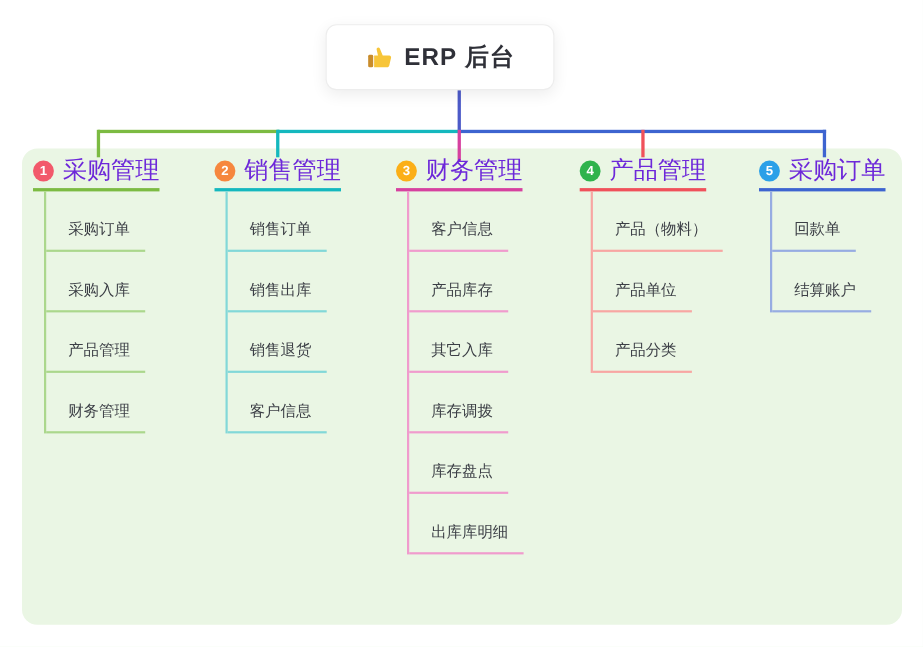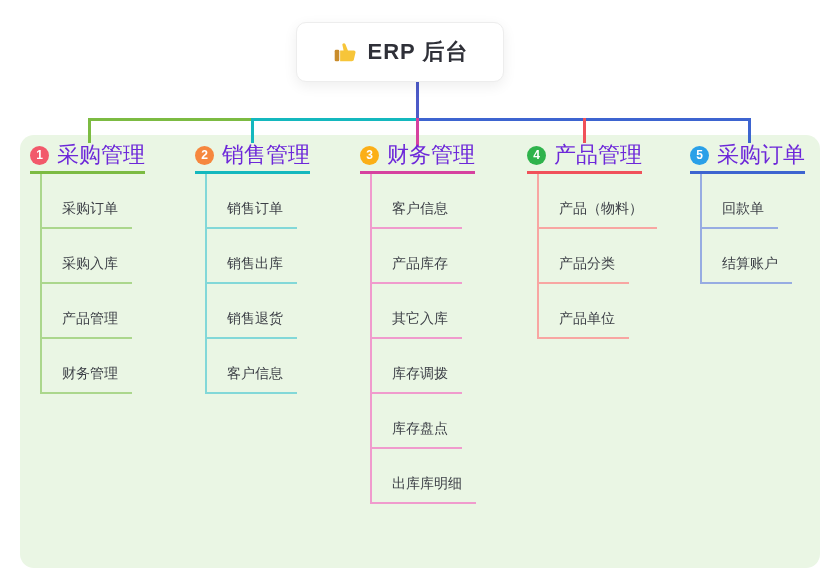--- a/index.html
+++ b/index.html
@@ -191,24 +191,24 @@
 <div class="branch branch-4" style="--accent: #f0515a; --light: #f8a6a2; --badge: #2fb34c;">
   <div class="branch-header">
     <span class="num-badge">4</span>
     <span class="branch-label">产品管理</span>
   </div>
   <div class="children">
     <div class="child">
         <span class="child-label">产品（物料）</span>
       </div>
     <div class="child">
+        <span class="child-label">产品单位</span>
+      </div>
+    <div class="child">
         <span class="child-label">产品分类</span>
-      </div>
-    <div class="child">
-        <span class="child-label">产品单位</span>
       </div>
   </div>
 </div>
 
 <div class="branch branch-5" style="--accent: #3d64d0; --light: #97ace2; --badge: #2aa0e8;">
   <div class="branch-header">
     <span class="num-badge">5</span>
     <span class="branch-label">采购订单</span>
   </div>
   <div class="children">

